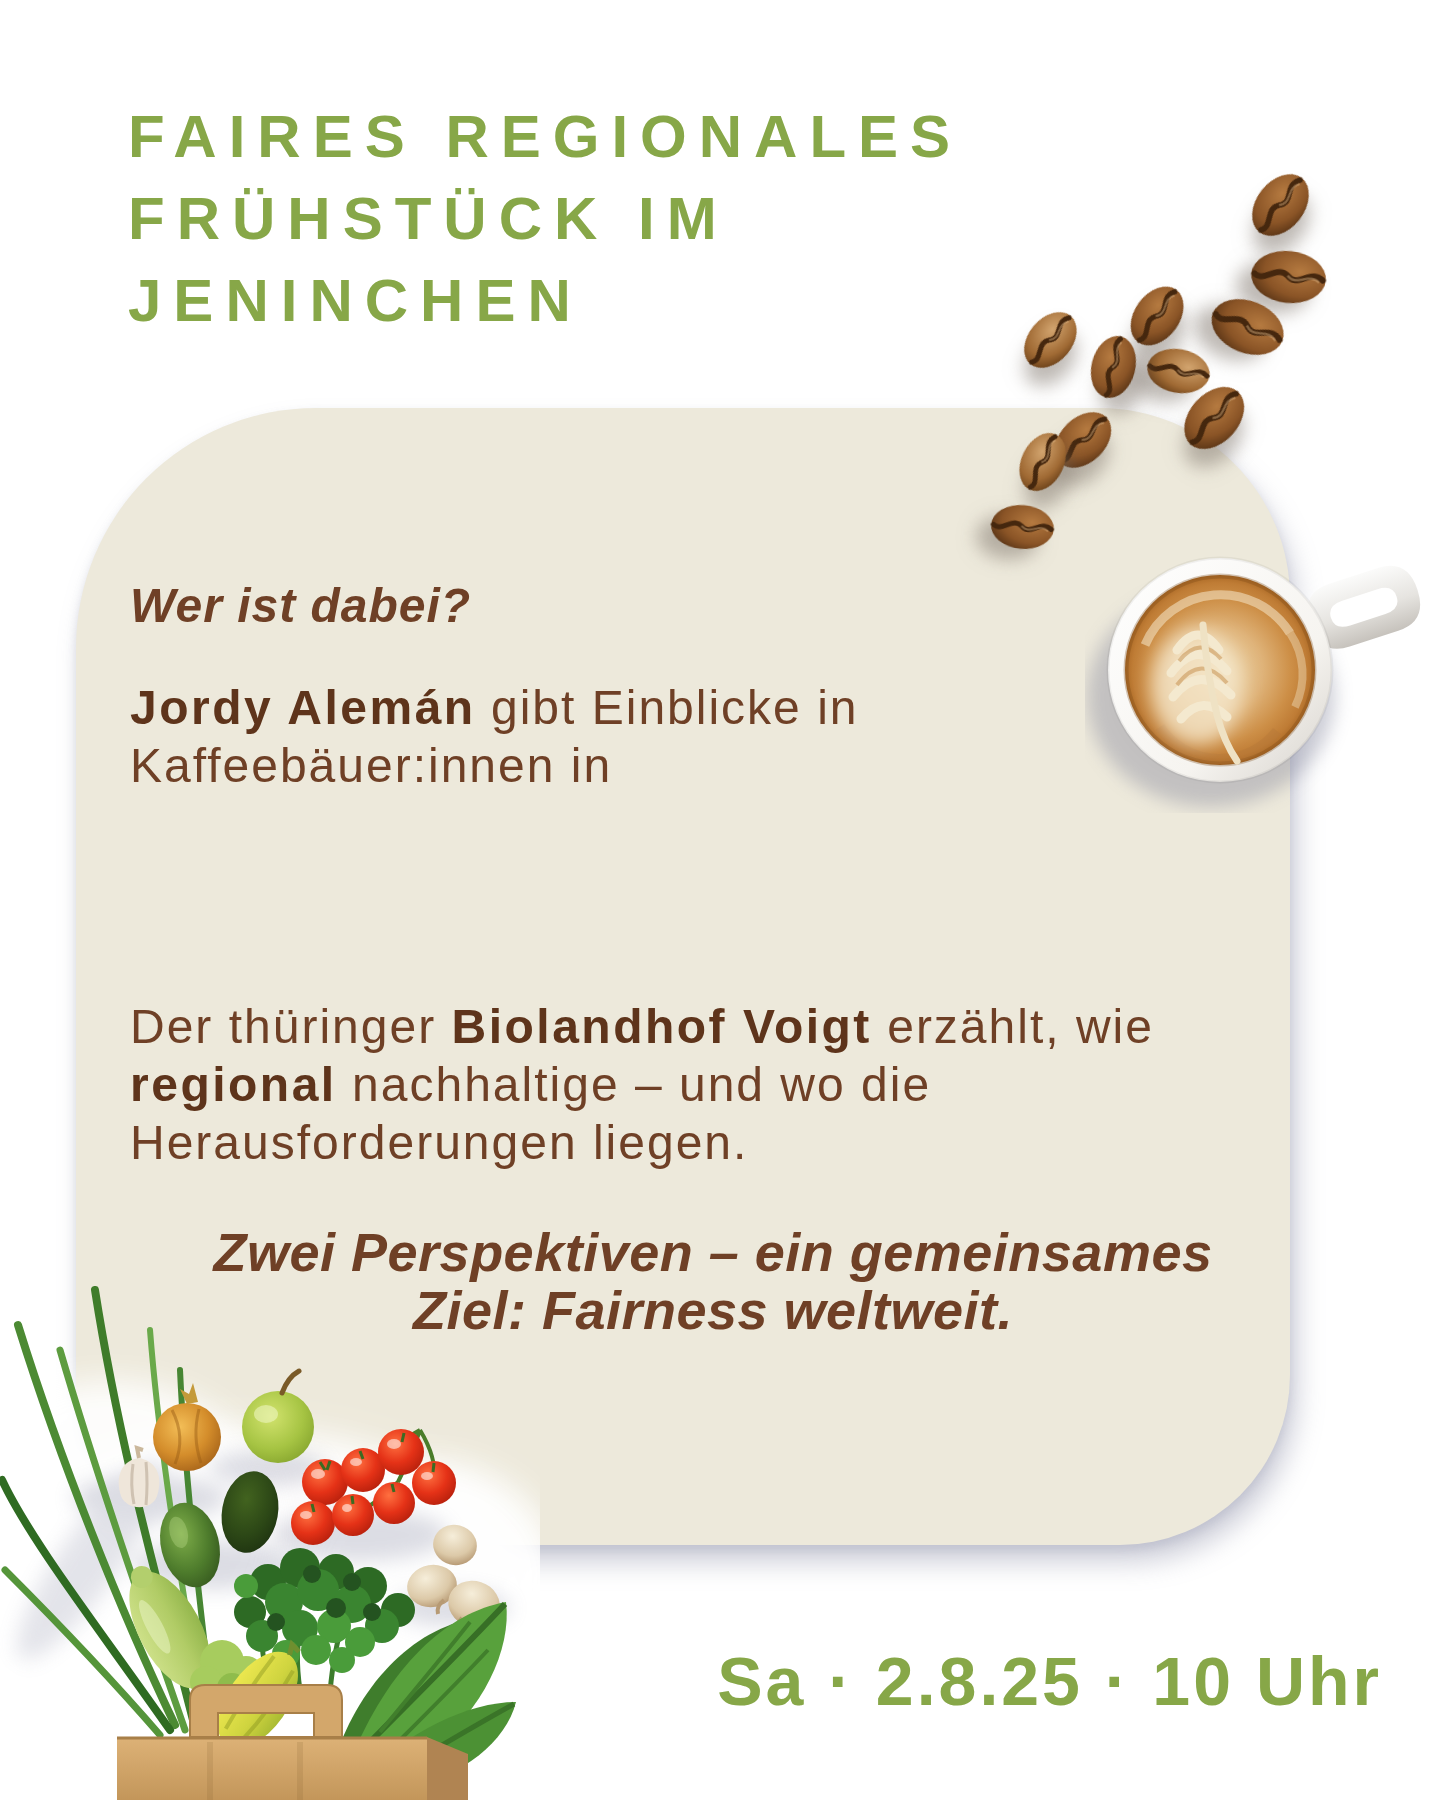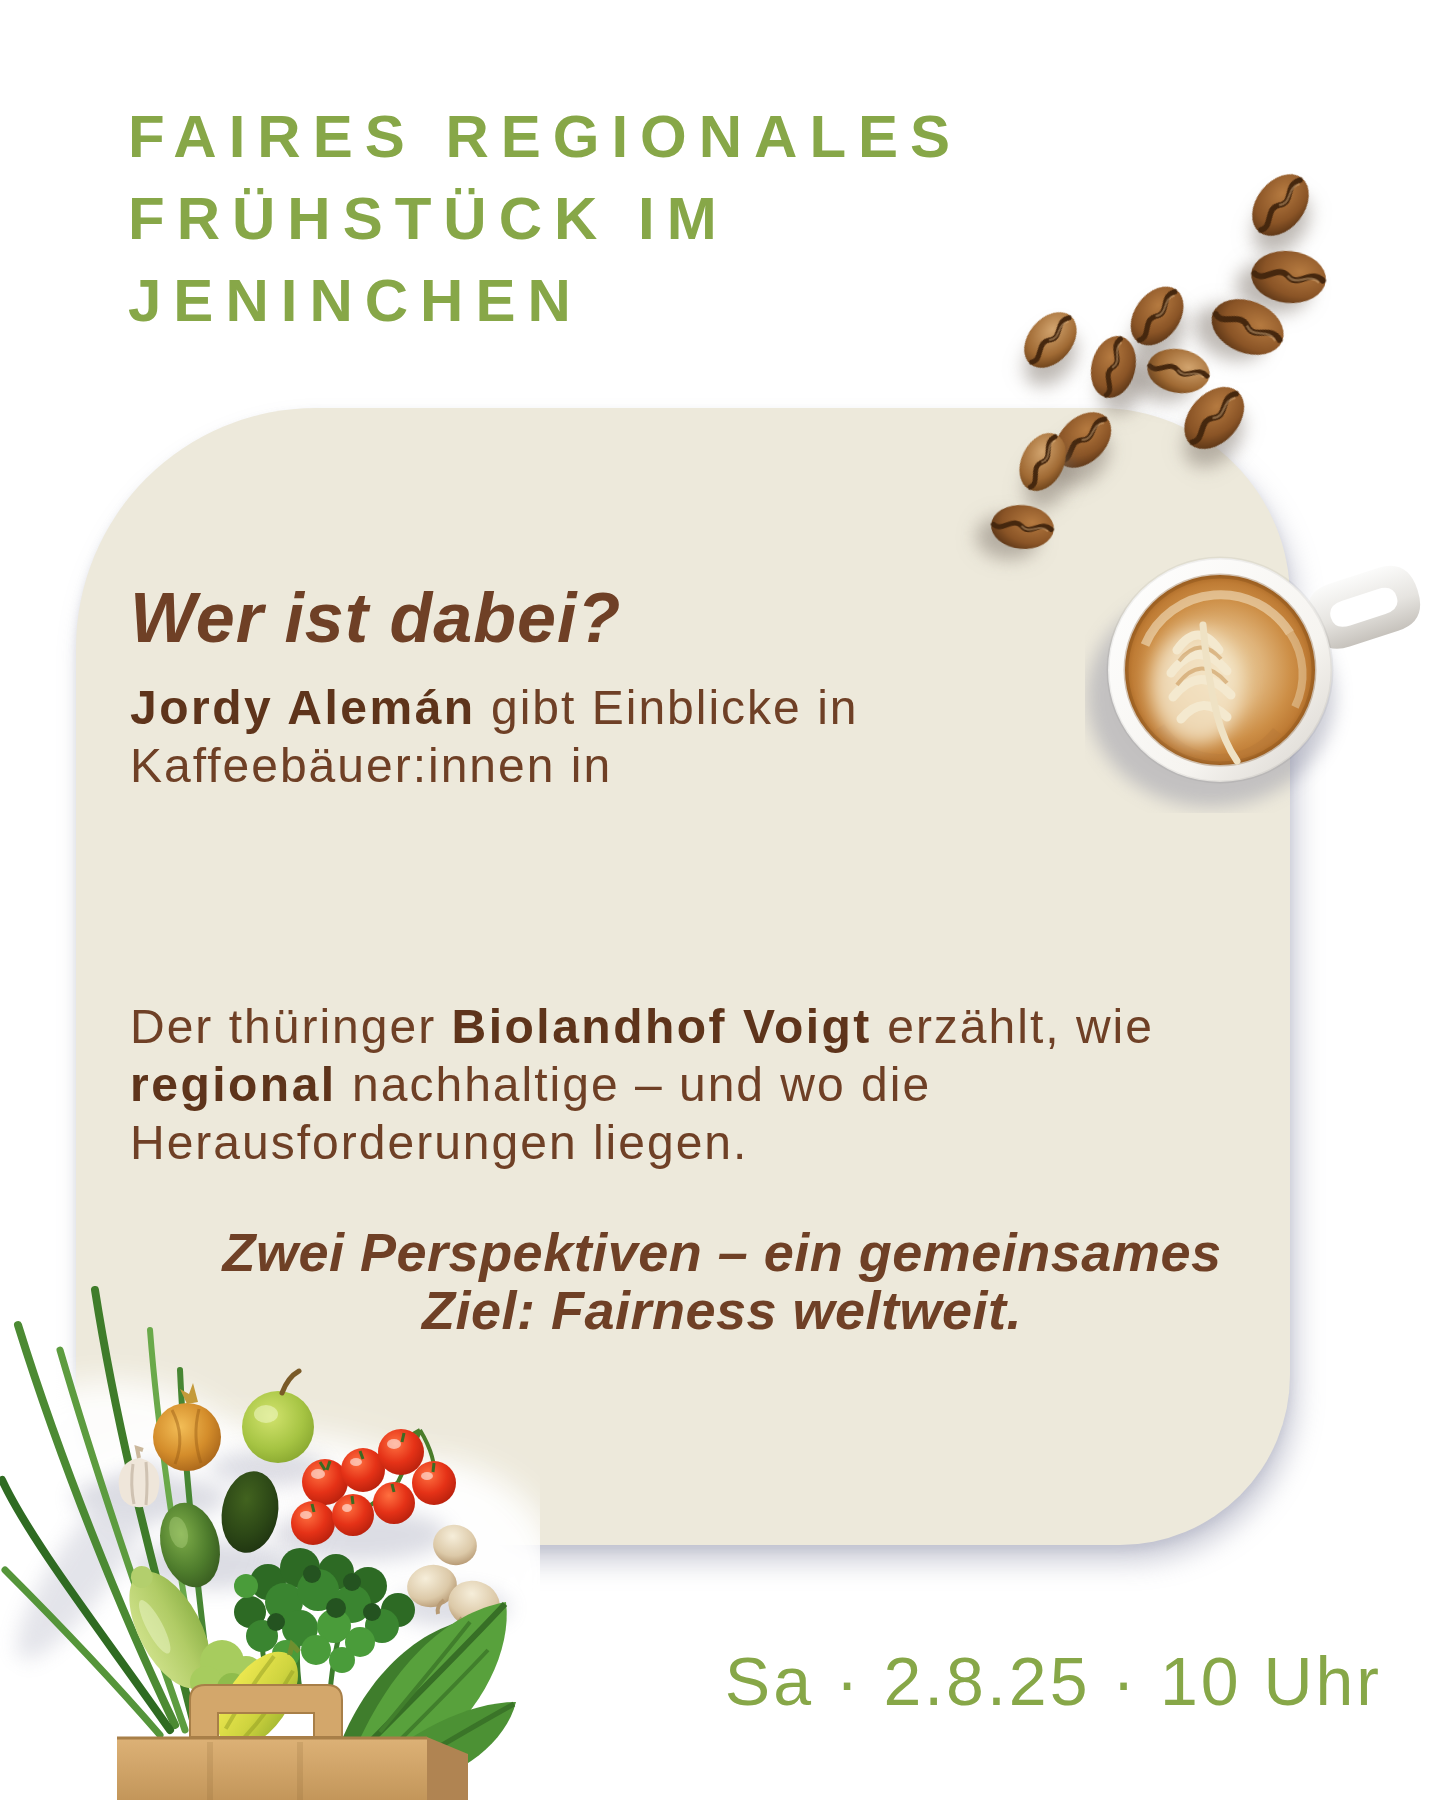--- a/index.html
+++ b/index.html
@@ -20,36 +20,36 @@
   
   .card{
     position:absolute;left:76px;top:408px;width:1214px;height:1137px;
     background:#EDE9DB;
     border-radius:240px 190px 170px 150px;
     box-shadow:8px 18px 26px rgba(142,146,170,0.42), 0 6px 10px rgba(142,146,170,0.25);
   }
   .card-text{position:absolute;color:#6F4026;white-space:nowrap;}
   .q-heading{
     left:54px;top:170px;
-    font-size:70px;font-weight:bold;font-style:italic;letter-spacing:1px;
+    font-size:48px;font-weight:bold;font-style:italic;letter-spacing:1px;
   }
   .para{left:54px;font-size:48px;line-height:58px;letter-spacing:2px;}
   .para b{font-weight:bold;color:#5E341B;letter-spacing:2.5px;}
   .p1{top:271px;}
   .p2{top:550px;margin-top:40px;}
   .p3{
-    left:86px;top:815px;width:1120px;text-align:center;
+    left:77px;top:815px;width:1120px;text-align:center;
     font-size:54px;line-height:58px;font-weight:bold;font-style:italic;
     letter-spacing:0.5px;color:#6F4026;white-space:nowrap;
   }
 
   
   .date-line{
     position:absolute;right:58px;top:1642px;
-    font-size:68px;font-weight:normal;letter-spacing:3px;
+    font-size:68px;font-weight:bold;letter-spacing:3px;
     color:#87A748;white-space:nowrap;
   }
 
   
   .beans-layer{position:absolute;inset:0;pointer-events:none;}
   .bean{position:absolute;filter:drop-shadow(12px 14px 9px rgba(125,115,105,0.50));}
   .bean svg{display:block;}
   .cup{position:absolute;left:1085px;top:545px;width:340px;height:268px;pointer-events:none;}
   .groceries{position:absolute;left:0px;top:1230px;width:540px;height:570px;pointer-events:none;}
 </style>

